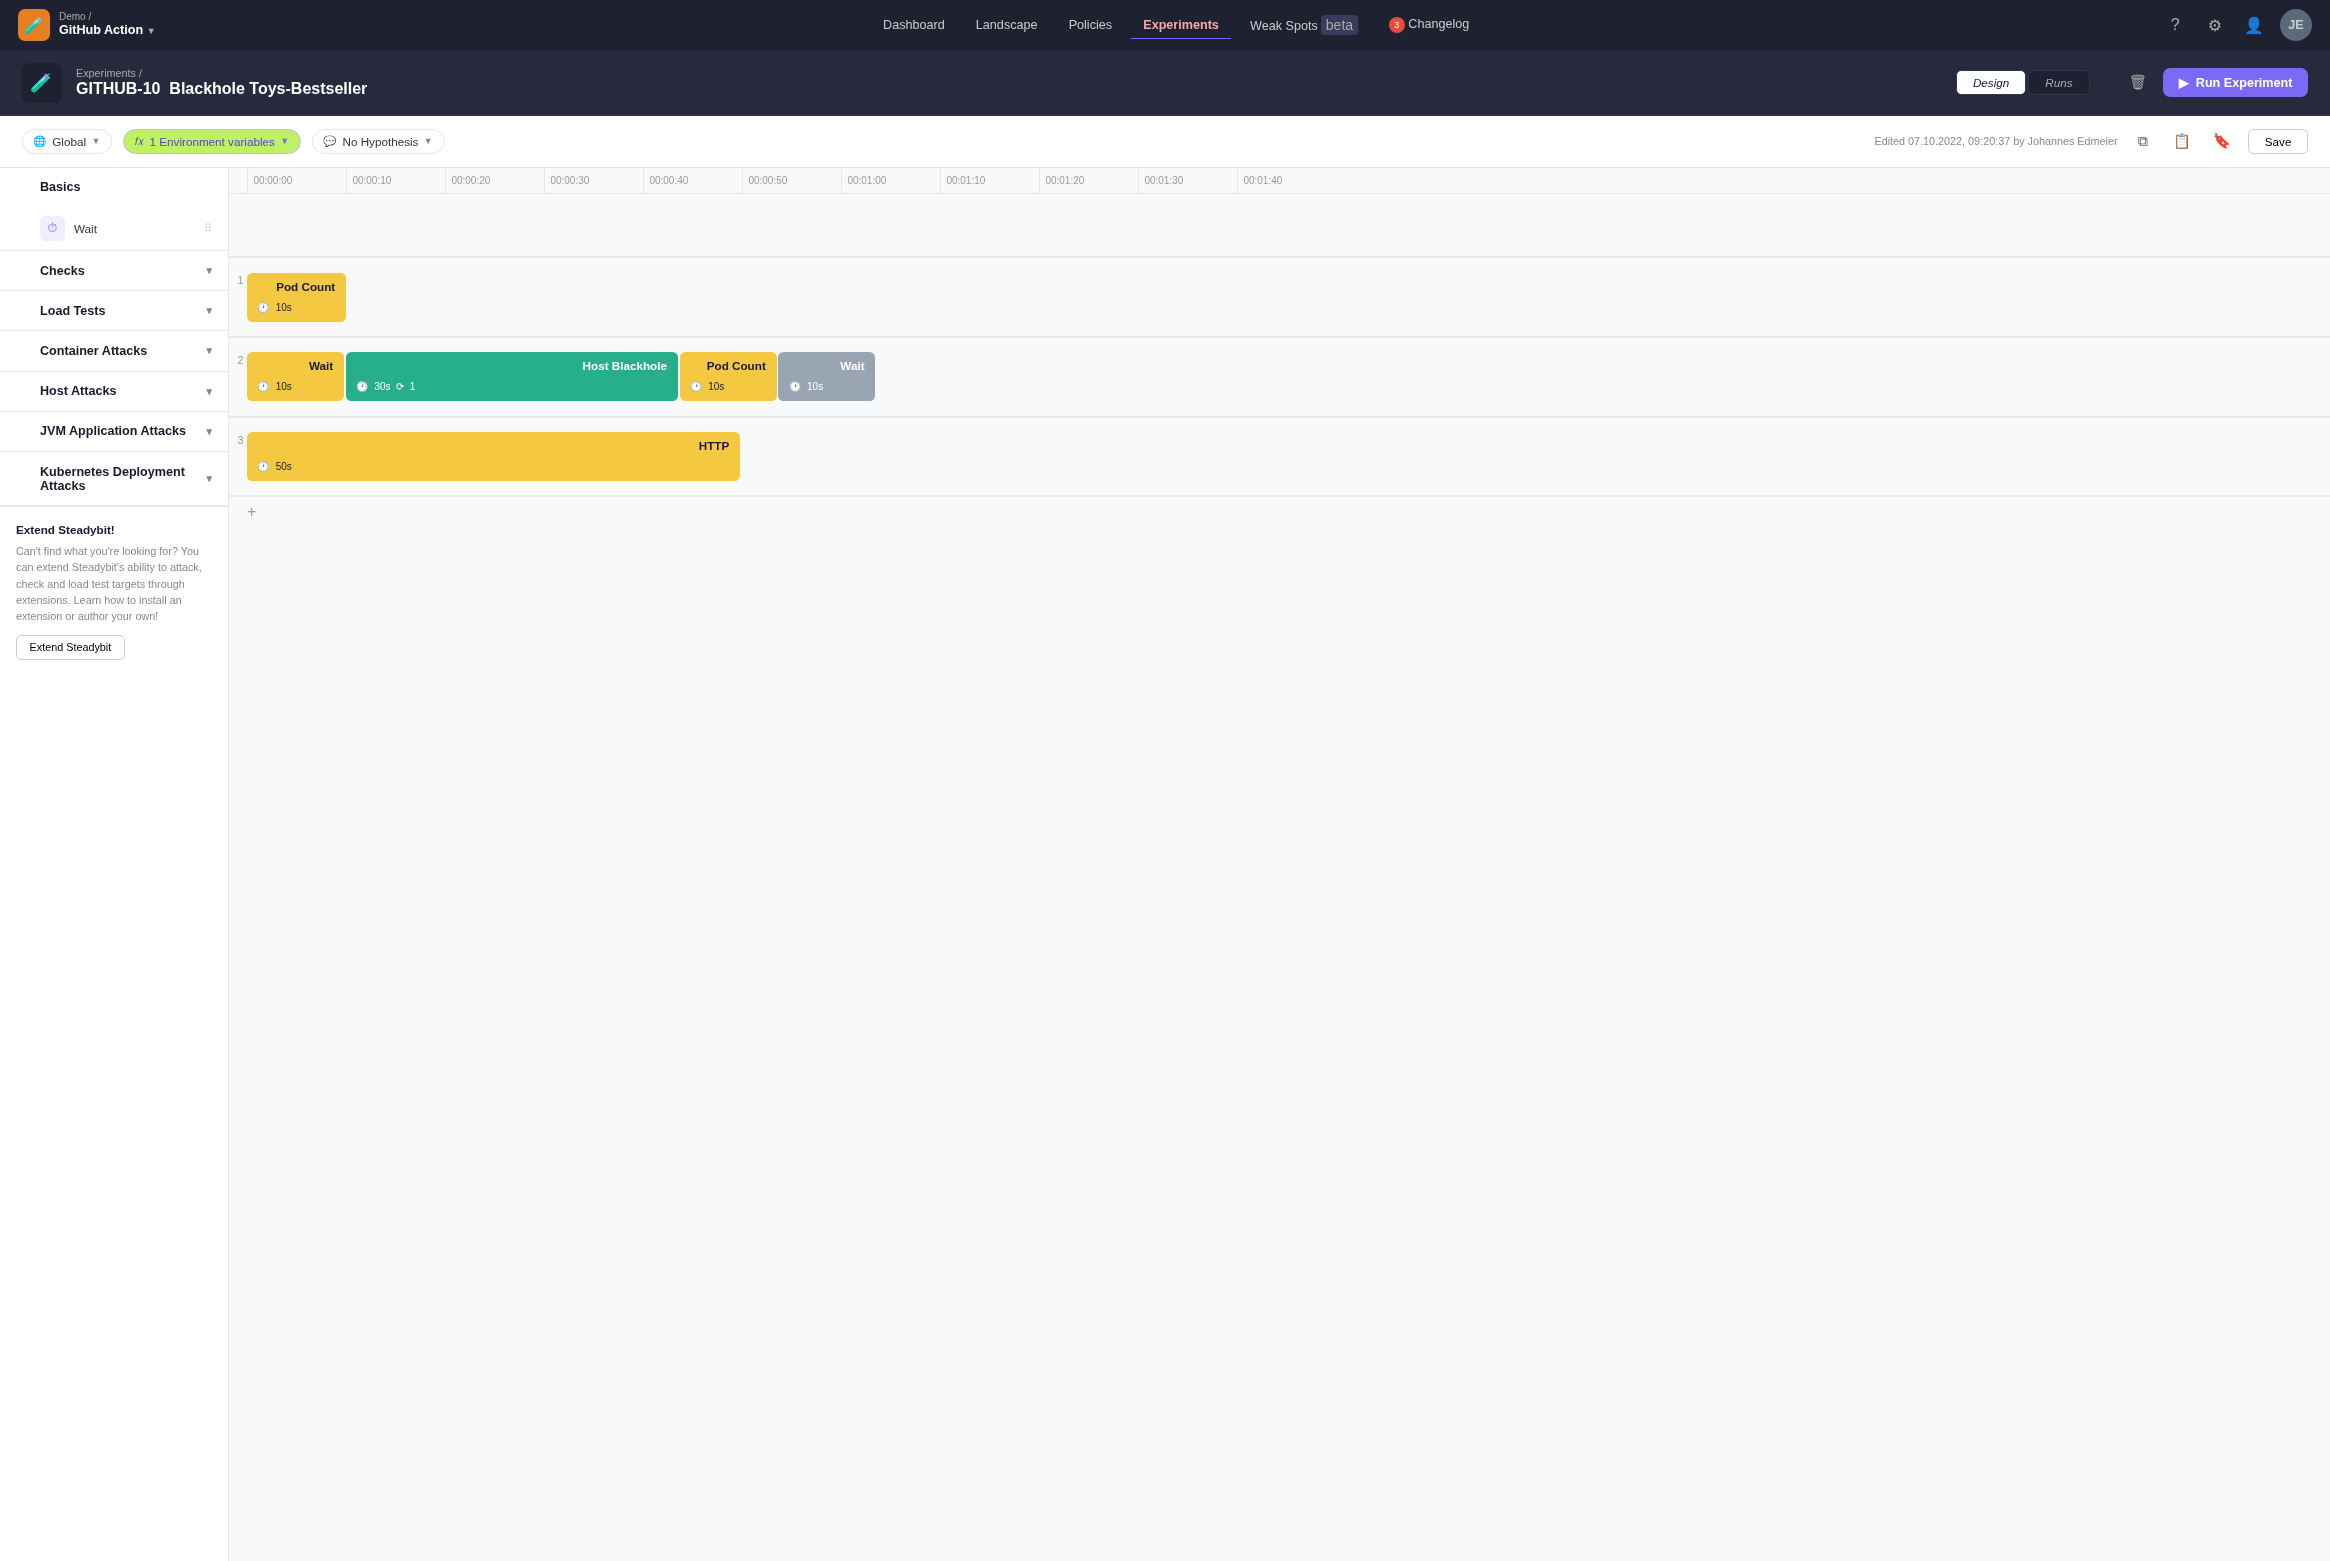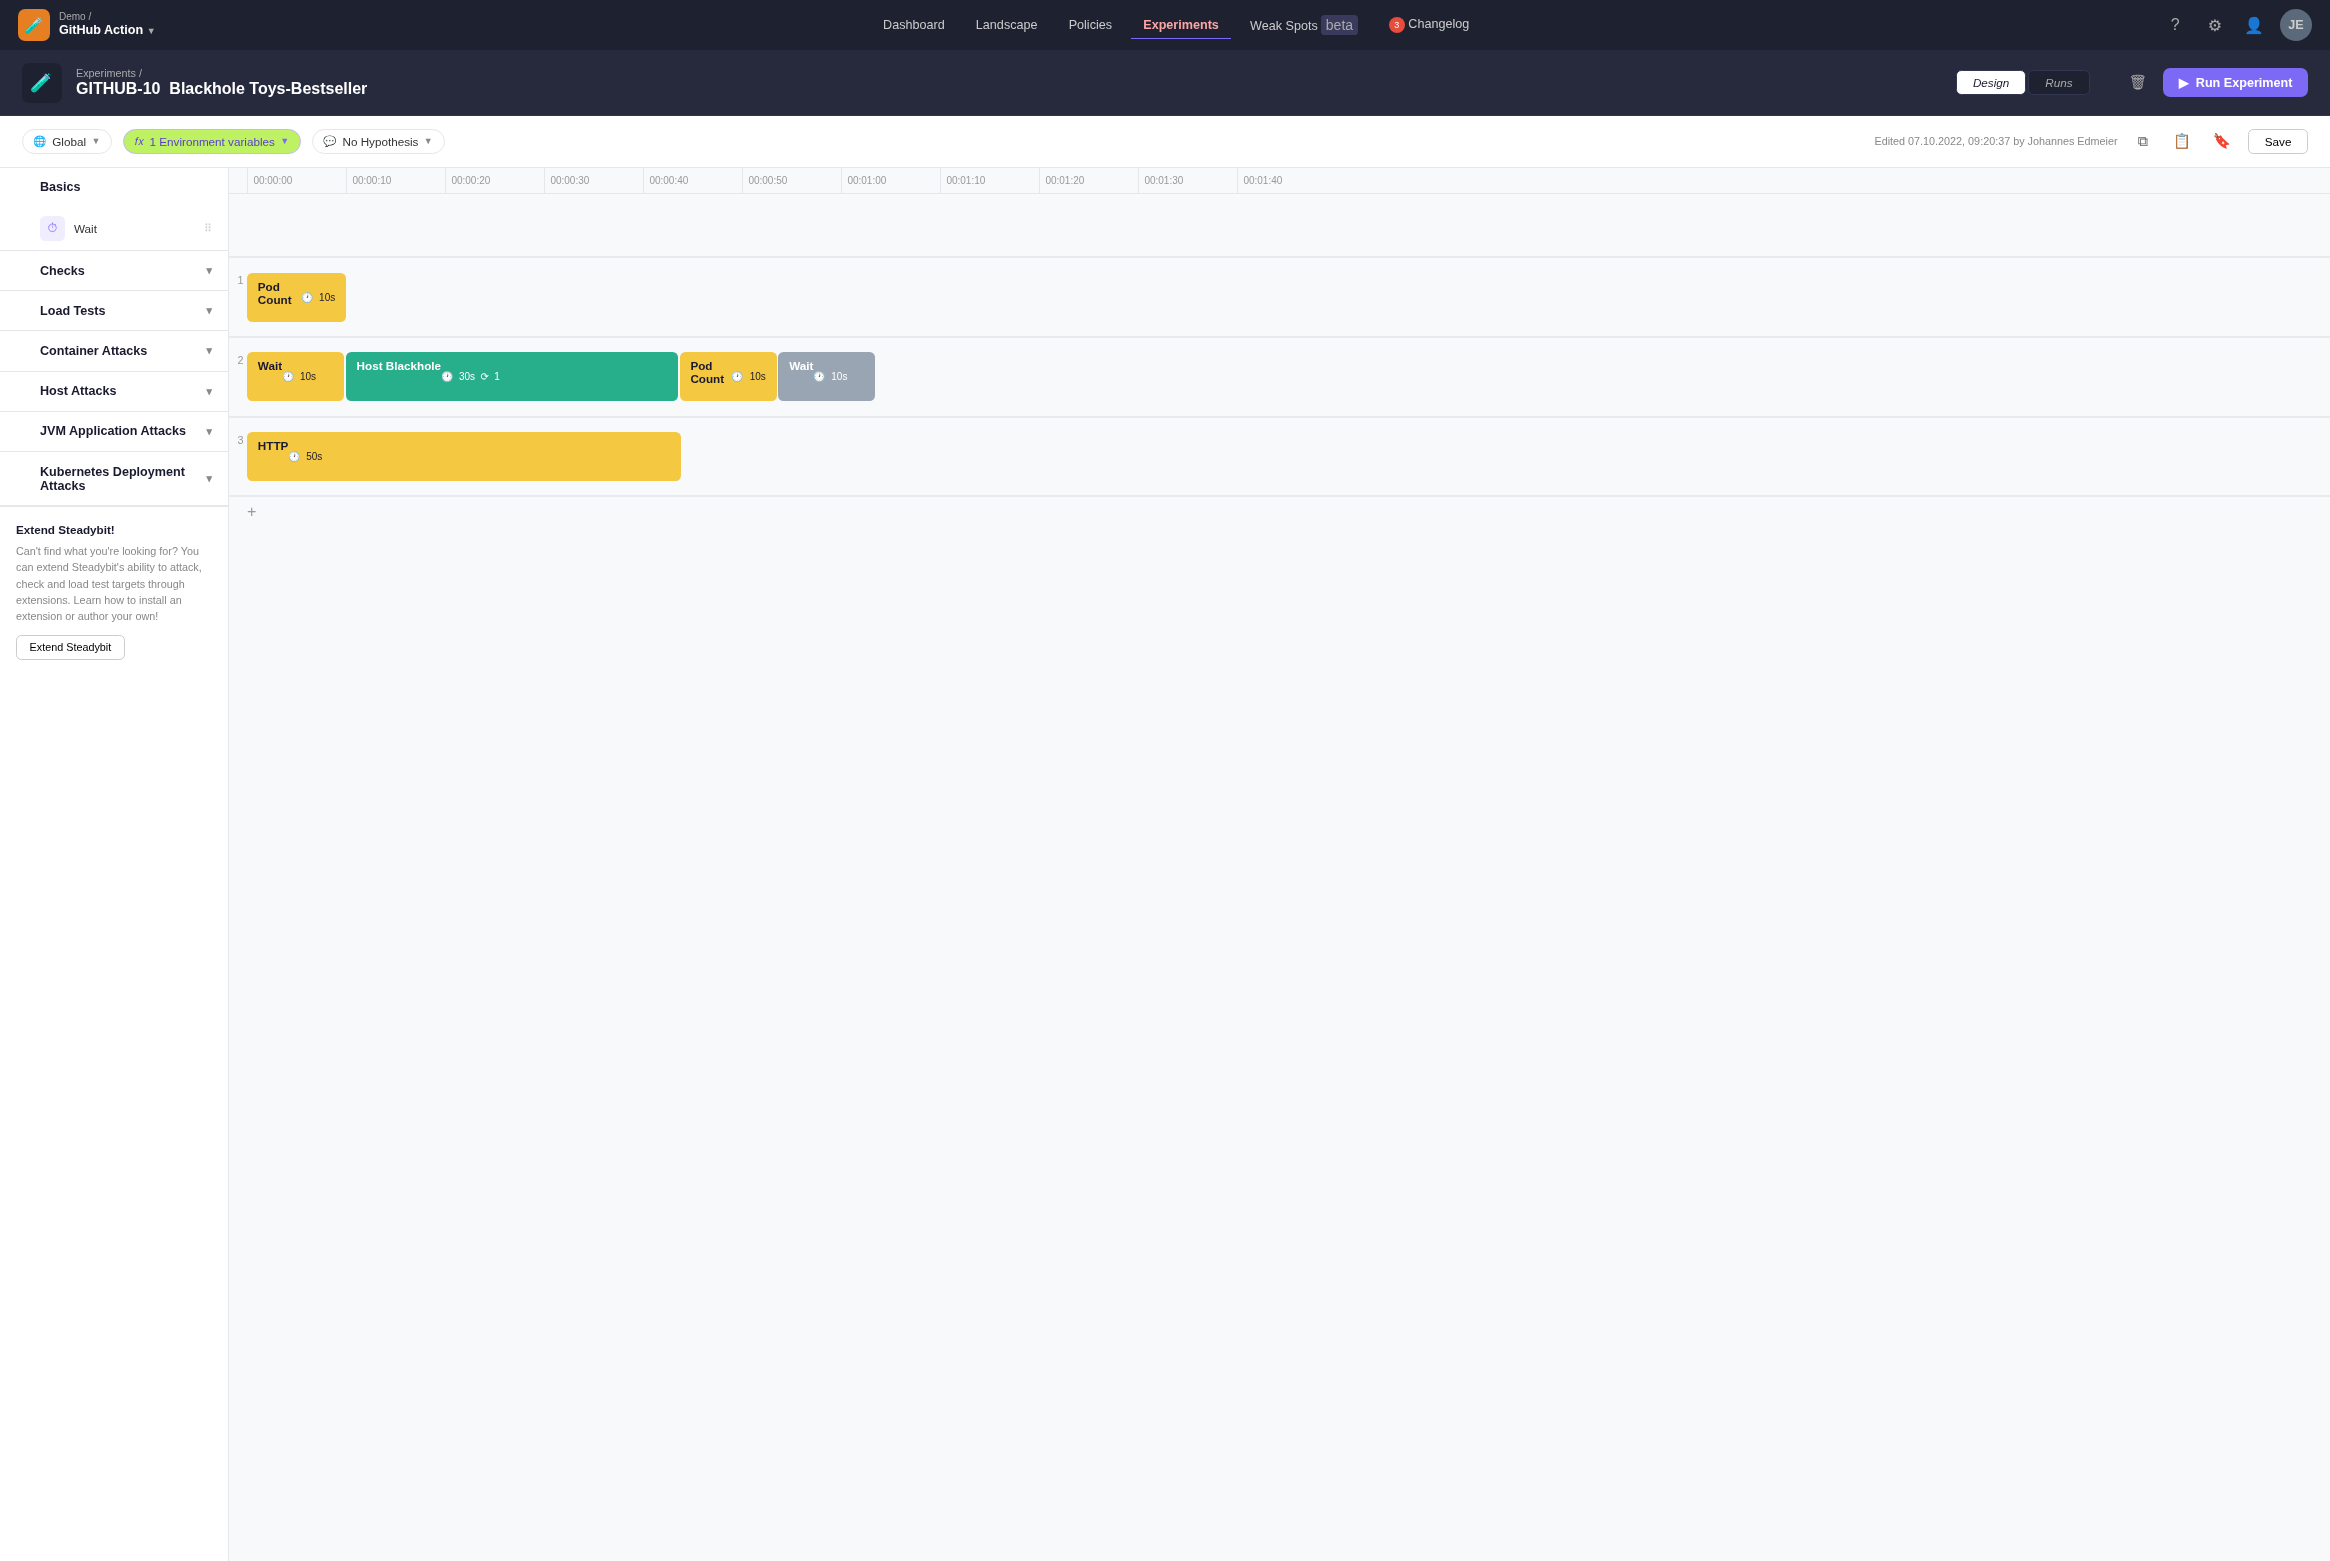--- a/index.html
+++ b/index.html
@@ -312,22 +312,23 @@
       padding: 7.2px 0;
       position: relative;
     }
 
     
     .block {
       border-radius: 5.4px;
       padding: 7.2px 10.8px;
       cursor: pointer;
       display: flex;
-      flex-direction: row;
-      gap: 0;
+      flex-direction: column;
+      gap: 9px;
+      text-align: right;
     }
     .block-title { font-size: 11.7px; font-weight: 600; }
     .block-meta { font-size: 10px; display: flex; align-items: center; gap: 5.4px; }
 
     .block-yellow { background: #f5c842; color: #1a1a2e; }
     .block-teal { background: #27ae8b; color: #fff; }
     .block-gray { background: #9aa5b4; color: #fff; }
 
     
     .timeline-row + .timeline-row {
@@ -555,21 +556,21 @@
               <span>🕐</span>
               <span>10s</span>
             </div>
           </div>
         </div>
       </div>
 
       <div class="timeline-row" style="border-bottom:0.9px solid #e8eaed;">
         <div class="row-label">3</div>
         <div class="row-content">
-          <div class="block block-yellow" style="width:434px; min-height:49px;">
+          <div class="block block-yellow" style="width:493px; min-height:49px;">
             <div class="block-title">HTTP</div>
             <div class="block-meta">
               <span>🕐</span>
               <span>50s</span>
             </div>
           </div>
         </div>
       </div>
 
       <div class="plus-row">+</div>

